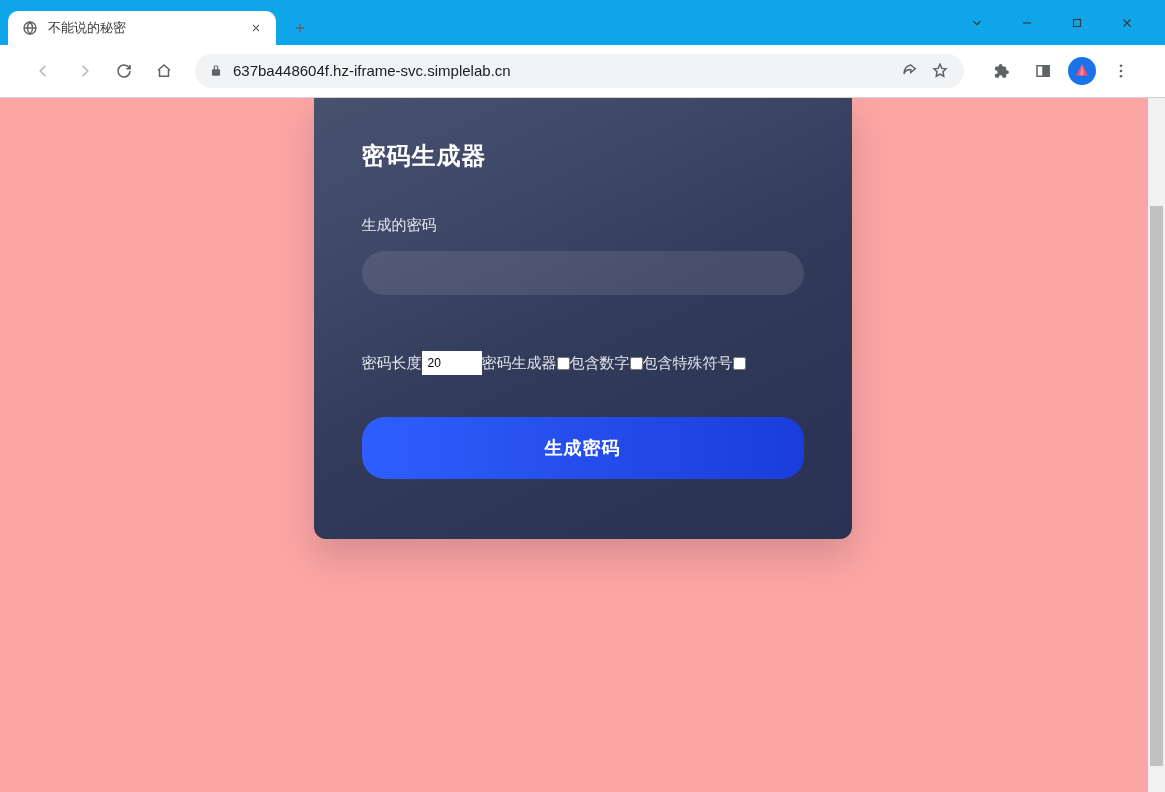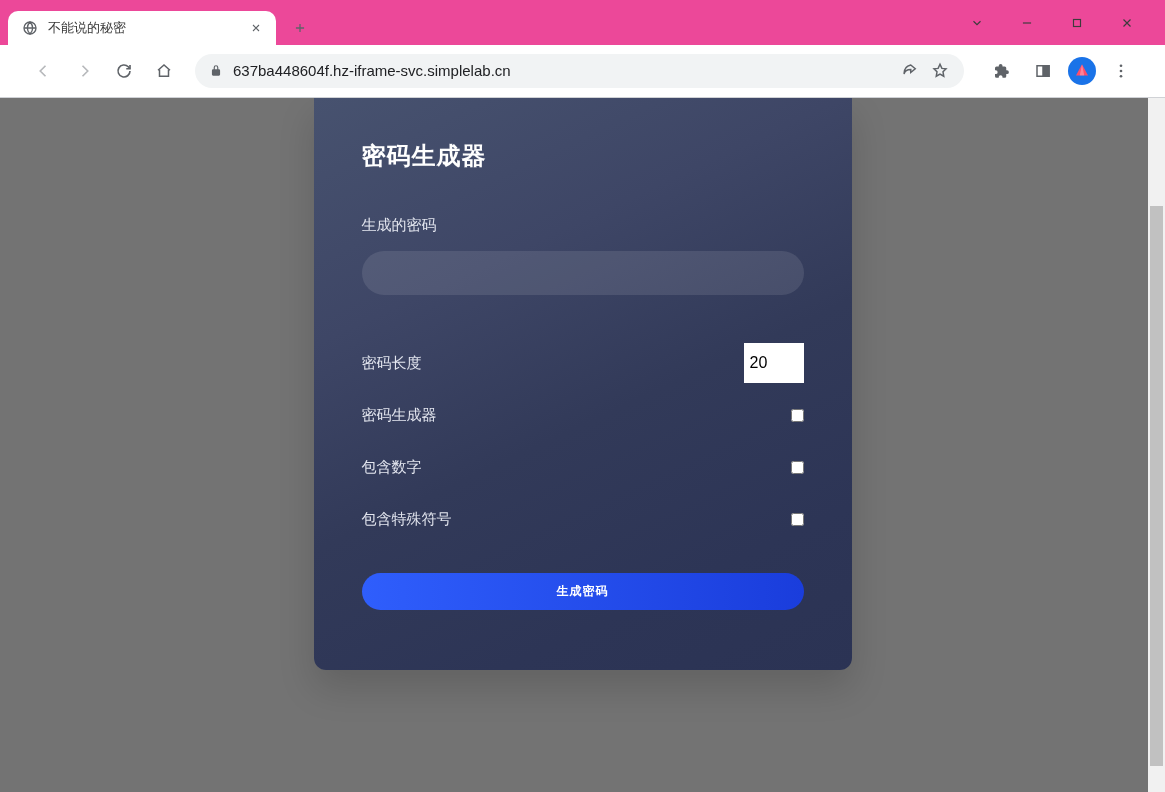--- a/index.html
+++ b/index.html
@@ -1,20 +1,20 @@
 <!DOCTYPE html>
 <html><head>
 <meta charset="utf-8">
 <style>
   * { box-sizing: border-box; margin: 0; padding: 0; }
   html, body { width: 1165px; height: 792px; overflow: hidden; font-family: "Segoe UI", Arial, sans-serif; }
   body { background: #ffffff; }
 
   
-  .browser-chrome { width: 100%; height: 98px; background: #ec4899; display: flex; flex-direction: column; border-bottom: 1px solid #d0d2d6; }
+  .browser-chrome { width: 100%; height: 98px; background: #0ea5e9; display: flex; flex-direction: column; border-bottom: 1px solid #d0d2d6; }
   .titlebar { height: 10px; }
   .tabstrip { height: 38px; display: flex; align-items: flex-end; padding-left: 8px; position: relative; }
   .tab { display: flex; align-items: center; height: 34px; background: #ffffff; border-radius: 10px 10px 0 0; padding: 0 12px 0 14px; width: 268px; font-size: 13px; color: #3b3b3b; position: relative; }
   .tab .fav { width: 16px; height: 16px; margin-right: 10px; display: flex; align-items: center; justify-content: center; color: #5f6368; }
   .tab .tab-title { flex: 1; white-space: nowrap; overflow: hidden; text-overflow: ellipsis; }
   .tab .tab-close { width: 16px; height: 16px; display: flex; align-items: center; justify-content: center; color: #5f6368; font-size: 13px; cursor: pointer; border-radius: 50%; }
   .newtab { width: 28px; height: 28px; display: flex; align-items: center; justify-content: center; color: #5f6368; font-size: 18px; margin-left: 10px; margin-bottom: 3px; cursor: pointer; border-radius: 50%; }
   .window-controls { position: absolute; right: 0; top: 0; height: 40px; display: flex; align-items: center; gap: 26px; padding-right: 26px; transform: translateY(-6px); }
   .window-controls .wc { width: 24px; height: 24px; display: flex; align-items: center; justify-content: center; color: #3c3c3c; cursor: pointer; }
   .wc svg { width: 14px; height: 14px; }
@@ -27,53 +27,53 @@
   .omnibox .lock-icon { color: #5f6368; margin-right: 10px; display: flex; }
   .omnibox .lock-icon svg { width: 14px; height: 14px; }
   .omnibox .url { font-size: 15px; color: #202124; white-space: nowrap; overflow: hidden; }
   .omnibox-actions { display: flex; gap: 10px; margin-left: auto; color: #5f6368; }
   .omnibox-actions .oa { width: 20px; height: 20px; display: flex; align-items: center; justify-content: center; cursor: pointer; }
   .rightcluster { display: flex; align-items: center; gap: 8px; padding-left: 6px; }
   .avatar { width: 28px; height: 28px; border-radius: 50%; background: #1a73e8; display: flex; align-items: center; justify-content: center; overflow: hidden; }
   .avatar svg { width: 18px; height: 18px; }
 
   
-  .viewport { width: 100%; height: calc(792px - 98px); background: #737373; position: relative; overflow: hidden; }
+  .viewport { width: 100%; height: calc(792px - 98px); background: #fca5a5; position: relative; overflow: hidden; }
   .pagecontent { position: absolute; inset: 0; overflow: hidden; display: flex; justify-content: center; align-items: flex-start; }
   .scrollbar-track { position: absolute; right: 0; top: 0; width: 17px; height: 100%; background: #f1f1f1; }
   .scrollbar-thumb { position: absolute; right: 2px; width: 13px; top: 108px; height: 560px; background: #c1c1c1; border-radius: 0; cursor: pointer; }
 
   
   .card {
     width: 538px;
     margin-top: 0;
     border-radius: 0 0 12px 12px;
     background: linear-gradient(155deg, #47526f 0%, #3e4666 30%, #323a59 55%, #2d3556 80%, #2b3354 100%);
     box-shadow: 0 18px 36px rgba(0,0,0,0.15);
     padding: 0 48px 60px 48px;
     color: #ffffff;
   }
   .card h1 { font-size: 24px; font-weight: 700; letter-spacing: 1px; padding-top: 42px; }
   .section { margin-top: 44px; }
   .lbl { font-size: 15px; color: #e3e6ef; font-weight: 400; }
   .result { margin-top: 16px; height: 44px; background: rgba(255,255,255,0.10); border-radius: 22px; width: 100%; }
-  .options { margin-top: 42px; display: flex; flex-direction: column; gap: 0; }
+  .options { margin-top: 42px; display: flex; flex-direction: row; gap: 0; }
   .optrow { display: flex; align-items: center; justify-content: space-between; height: 52px; }
   .optrow .lbl { font-size: 15px; }
-  .leninput { width: 60px; height: 40px; background: #ffffff; border: none; color: #000; font-size: 16px; padding: 0 6px; font-family: inherit; }
+  .leninput { width: 60px; height: 24px; background: #ffffff; border: none; color: #000; font-size: 12px; padding: 0 6px; font-family: inherit; }
   input[type="checkbox"].ck { width: 13px; height: 13px; accent-color: #555; cursor: pointer; }
   .genbtn {
     margin-top: 28px;
     width: 100%;
-    height: 37px;
+    height: 62px;
     border: none;
     border-radius: 23px;
     background: linear-gradient(90deg, #2f5efc 0%, #1a3ddc 100%);
     color: #ffffff;
-    font-size: 12px;
+    font-size: 18px;
     font-weight: 700;
     letter-spacing: 1px;
     cursor: pointer;
   }
 </style>
 </head>
 <body>
 
 <div class="browser-chrome">
   <div class="titlebar"></div>

